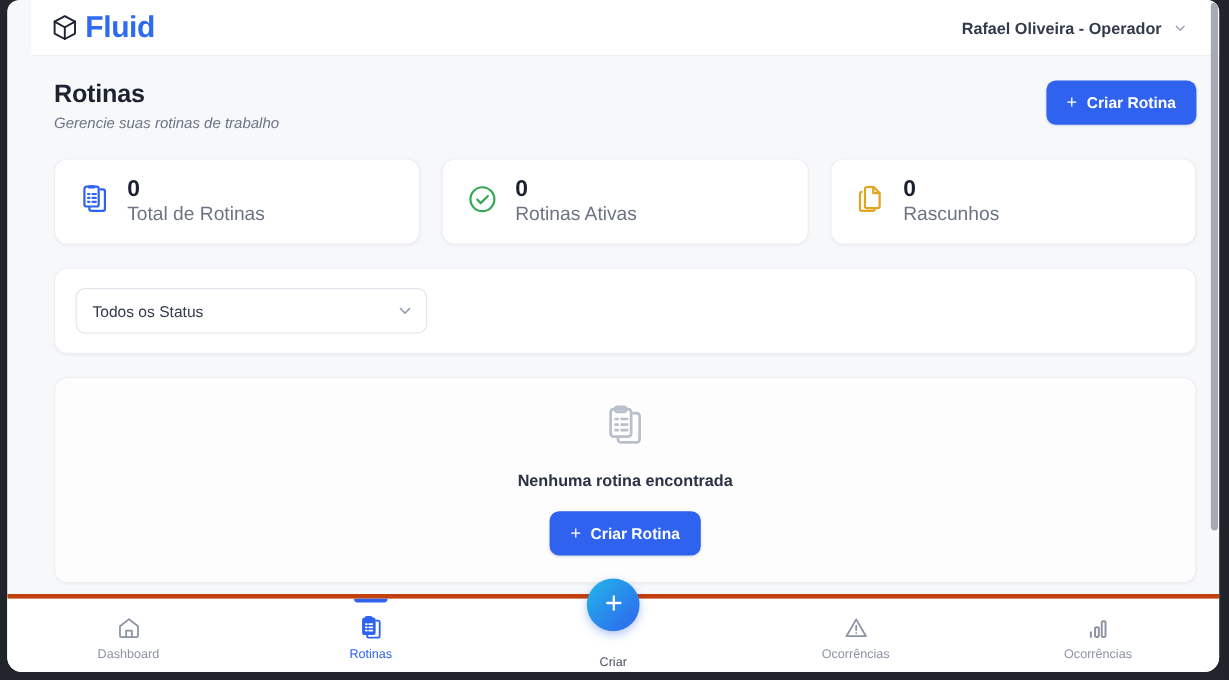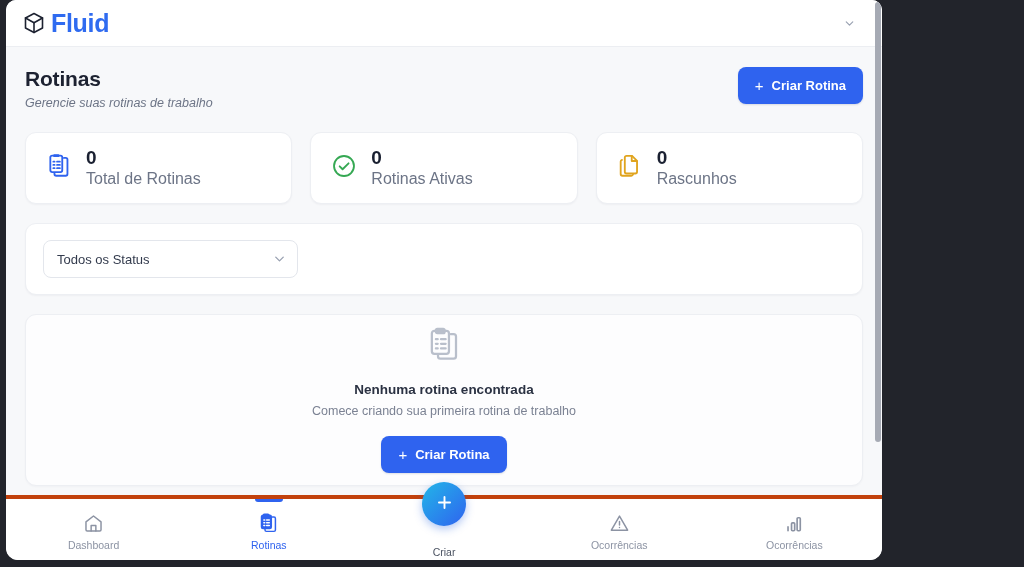--- a/index.html
+++ b/index.html
@@ -16,25 +16,26 @@
   .device-frame {
     position: absolute;
     inset: 0;
     background: #22242b;
     padding: 0 0 0 0;
   }
   .device-screen {
     position: absolute;
     left: 6px;
     top: 0;
-    width: 876px;
+    width: 1010px;
     height: 560px;
     background: #f7f8fa;
     border-radius: 10px 10px 12px 12px;
     overflow: hidden;
+    padding-left: 20px;
   }
 
   
   .topbar {
     height: 47px;
     background: #ffffff;
     display: flex;
     align-items: center;
     justify-content: space-between;
     padding: 0 22px 0 16px;
@@ -289,20 +290,21 @@
           <svg class="brand-icon" viewBox="0 0 24 24" fill="none" stroke="#1d2231" stroke-width="1.6" stroke-linecap="round" stroke-linejoin="round">
             <path d="M12 2.5 20.5 7v10L12 21.5 3.5 17V7z"></path>
             <path d="M3.5 7 12 11.7 20.5 7"></path>
             <path d="M12 11.7V21.5"></path>
           </svg>
         </span>
         <span class="brand-text">Fluid</span>
       </div>
 
       <div class="user-menu">
+        <span>Rafael Oliveira - Operador</span>
         <span>
           <svg class="chev" viewBox="0 0 24 24" fill="none" stroke="currentColor" stroke-width="2.2" stroke-linecap="round" stroke-linejoin="round">
               <path d="M6 9l6 6 6-6"></path>
             </svg>
         </span>
       </div>
     </div>
 
     <div class="content">
 
@@ -381,21 +383,20 @@
       <div class="empty-card">
         <span>
           <svg class="empty-icon" viewBox="0 0 24 24" fill="none" stroke="currentColor" stroke-width="1.5" stroke-linecap="round" stroke-linejoin="round">
             <path d="M16.5 4.8h1.9a1.6 1.6 0 0 1 1.6 1.6v13.1a1.6 1.6 0 0 1-1.6 1.6H9.6a1.6 1.6 0 0 1-1.6-1.6v-1"></path>
             <rect x="3.9" y="2.6" width="11.4" height="15.3" rx="1.7"></rect>
             <path d="M7.5 1.3h4a.95.95 0 0 1 .95.95v.9a.95.95 0 0 1-.95.95h-4a.95.95 0 0 1-.95-.95v-.9A.95.95 0 0 1 7.5 1.3z"></path>
             <path d="M6.6 8.1h1.2M10 8.1h3.1M6.6 11.2h1.2M10 11.2h3.1M6.6 14.3h1.2M10 14.3h3.1"></path>
           </svg>
         </span>
         <div class="empty-title">Nenhuma rotina encontrada</div>
-        <div class="empty-sub">Comece criando sua primeira rotina de trabalho</div>
         <button class="btn-primary">
           <span class="btn-plus">+</span>
           <span>Criar Rotina</span>
         </button>
       </div>
     </div>
 
     <div class="bottom-nav">
 
       <div class="nav-item">

